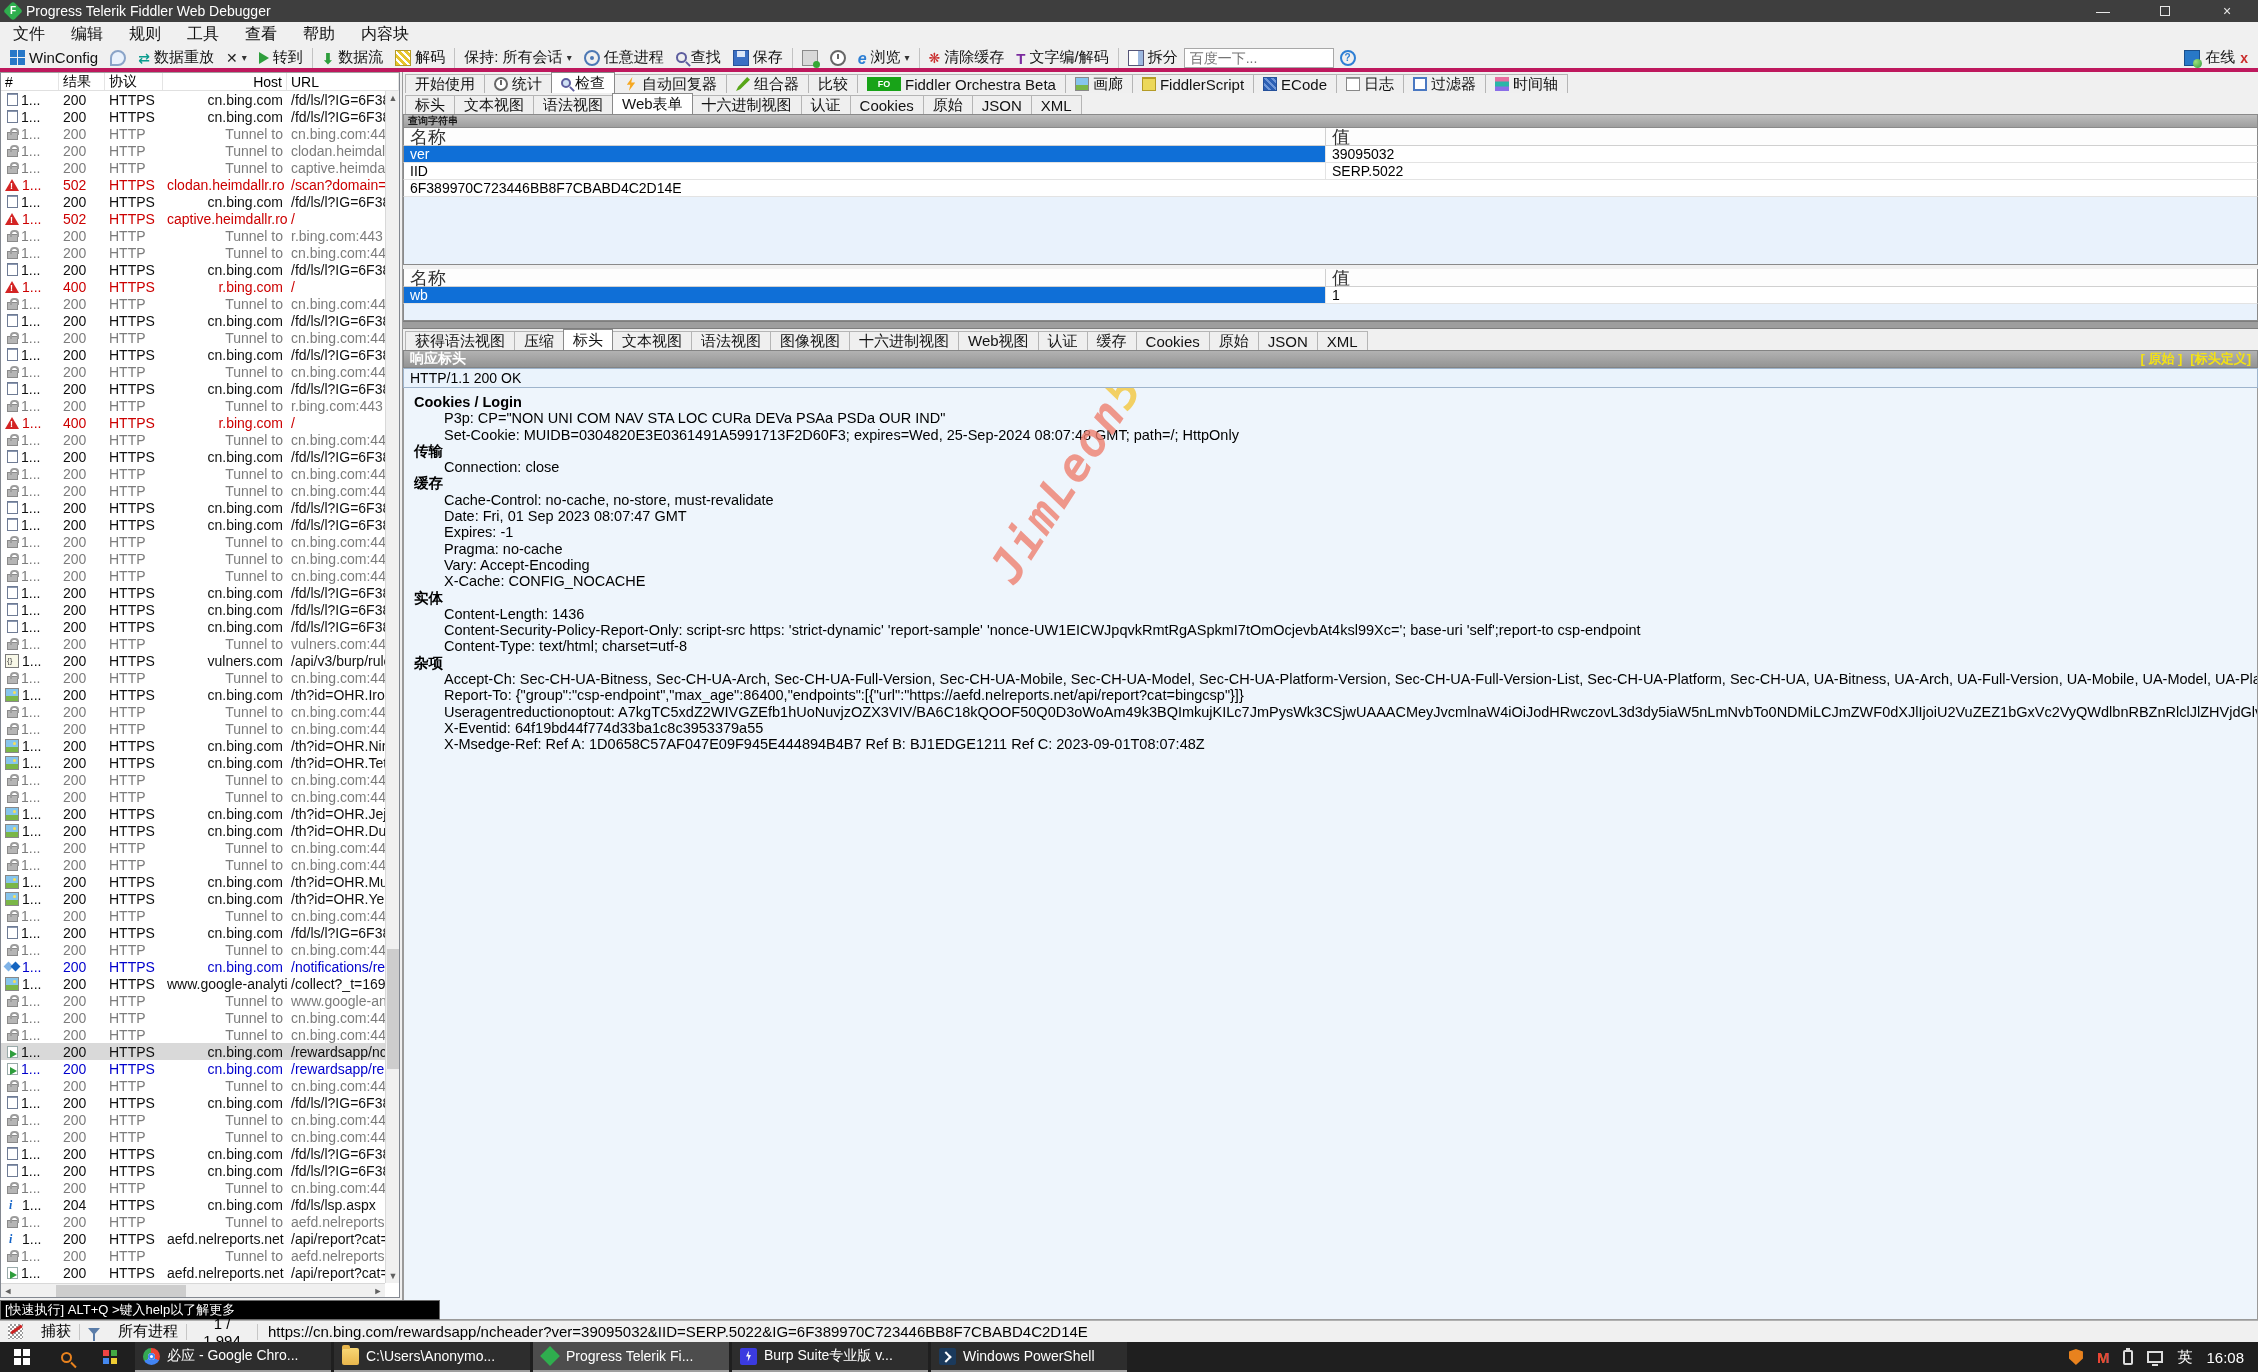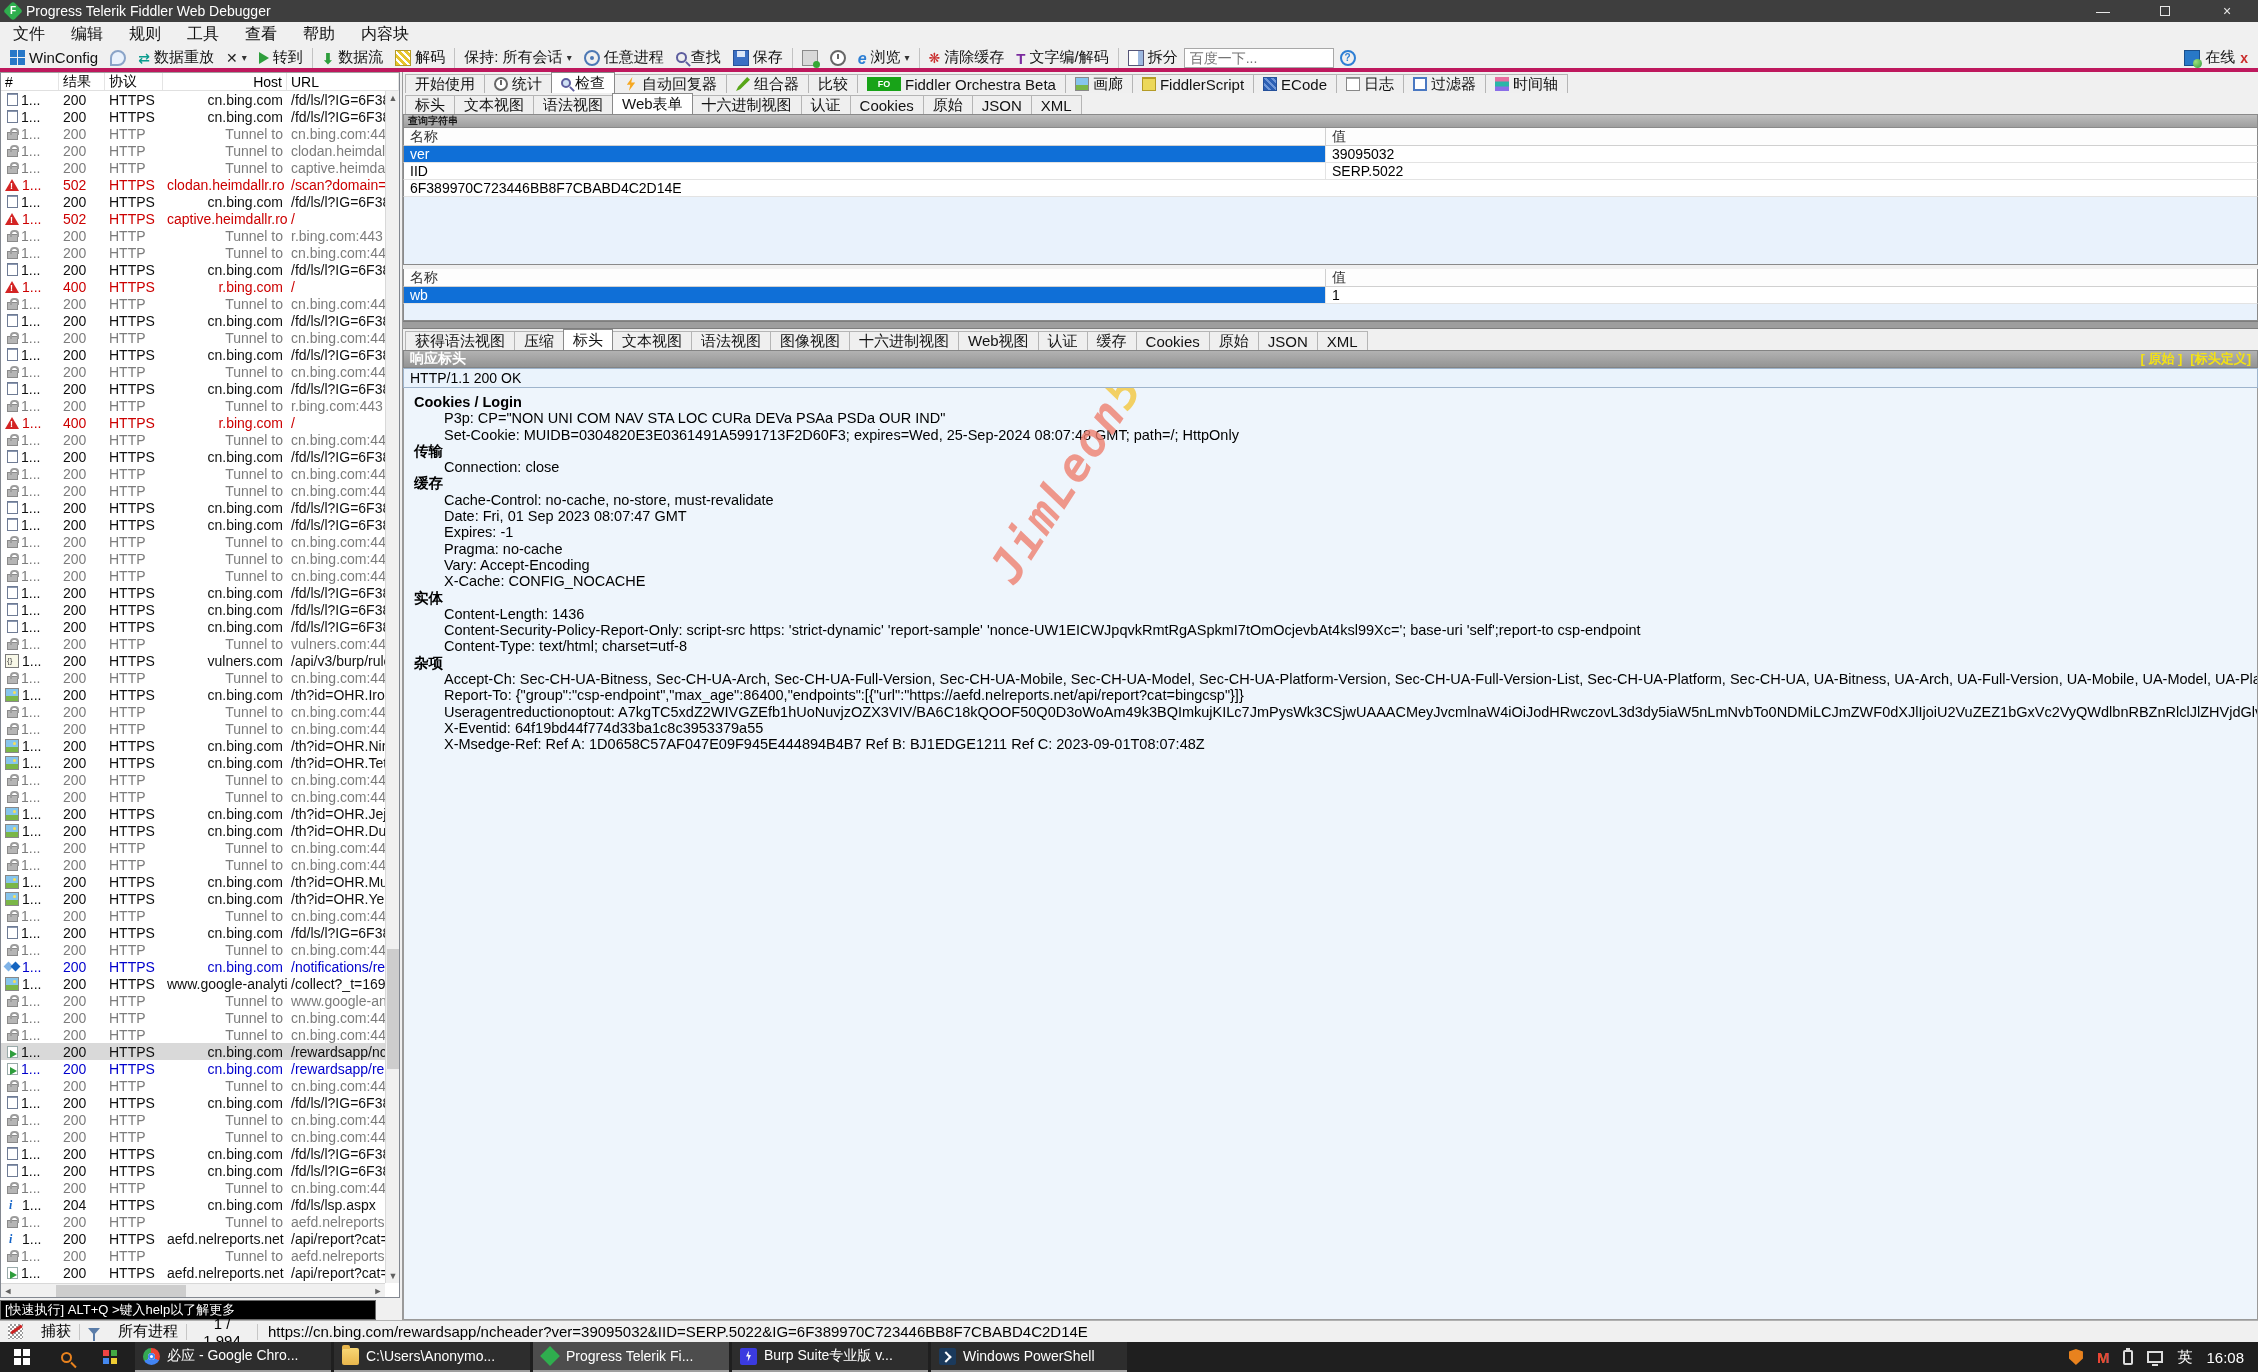--- a/index.html
+++ b/index.html
@@ -116,21 +116,21 @@
   .ti-fo{background:#18a318;color:#fff;font-size:9px;font-weight:bold;text-align:center;line-height:14px;width:34px}
   .ti-image{background:linear-gradient(#86c5ec 0 55%,#7ab648 55% 100%);border:1px solid #888}
   .ti-script{background:#ecd85a;border:1px solid #b49b26;box-shadow:inset 0 3px 0 -2px #b49b26,inset 0 6px 0 -5px #b49b26}
   .ti-ecode{background:repeating-linear-gradient(45deg,#2b5fb4 0 3px,#6f97d8 3px 5px);border:1px solid #24509a}
   .ti-log{background:#fff;border:1px solid #888;box-shadow:inset 0 3px 0 -2px #999,inset 0 6px 0 -5px #999,inset 0 9px 0 -8px #999}
   .ti-filter{background:#fff;border:2px solid #4a78c2}
   .ti-timeline{background:linear-gradient(180deg,#e86ea0 0 4px,#29b6a8 5px 9px,#8a6ee8 10px 14px)}
   .secbar{height:14px;background:linear-gradient(#bdbdbd,#9e9e9e);border:1px solid #8a8a8a;
     font-size:10px;color:#1a1a1a;display:flex;align-items:center;padding:0 4px;flex:none;font-weight:bold}
   .kvhead{display:flex;height:18px;background:#fdfdfd;border-left:1px solid #8a8a8a;border-right:1px solid #8a8a8a;
-    border-bottom:1px solid #d0d0d0;font-size:14px;color:#333;flex:none}
+    border-bottom:1px solid #d0d0d0;font-size:18px;color:#333;flex:none}
   .kvhead .n{width:922px;padding:0 6px;border-right:1px solid #d0d0d0;display:flex;align-items:center}
   .kvhead .v{flex:1;padding:0 6px;display:flex;align-items:center}
   .kvrow{display:flex;height:17px;background:#fff;border-left:1px solid #8a8a8a;border-right:1px solid #8a8a8a;
     border-bottom:1px solid #e3e3e3;font-size:14px;flex:none}
   .kvrow .n{width:922px;padding:0 6px;border-right:1px solid #e3e3e3;display:flex;align-items:center}
   .kvrow .v{flex:1;padding:0 6px;display:flex;align-items:center}
   .kvrow.sel .n{background:#0f6fd7;color:#fff}
   .filler{background:#e9f2fc;border:1px solid #8a8a8a;border-top:none;flex:none}
   .gap{background:#f0f0f0;flex:none}
   .splitter{height:8px;background:#9e9e9e;border-top:1px solid #7e7e7e;border-bottom:1px solid #7e7e7e;flex:none}
@@ -142,21 +142,21 @@
     padding:0 6px;font-size:14px;color:#000;flex:none;font-family:"Liberation Sans",sans-serif}
   .htree{flex:1;background:#eef5fc;border:1px solid #9a9a9a;border-top:none;overflow:hidden;
     padding:6px 0 0 10px;font-size:14.5px;color:#000;position:relative}
   .hgroup .gname{font-weight:bold;line-height:16.3px}
   .hgroup .hline{padding-left:30px;line-height:16.3px;white-space:nowrap;overflow:hidden}
   .watermark{position:absolute;left:620px;top:150px;transform:rotate(-57deg);transform-origin:left bottom;
     font-family:"DejaVu Sans Mono",monospace;font-style:italic;font-weight:bold;font-size:46px;letter-spacing:2px;
     opacity:.8;pointer-events:none}
   .watermark .w1{color:#ef8070}.watermark .w2{color:#f3c83e}
   
-  .quickexec{position:absolute;left:0;top:1300px;width:376px;height:20px;background:#000;color:#fff;
+  .quickexec{position:absolute;left:0;top:1300px;width:440px;height:20px;background:#000;color:#fff;
     font-size:13px;display:flex;align-items:center;padding:0 4px;border:1px solid #6a6a6a;white-space:nowrap;overflow:hidden}
   .statusbar{position:absolute;left:0;top:1320px;right:0;height:22px;background:#f0f0f0;border-top:1px solid #b0b0b0;
     display:flex;align-items:center;font-size:15px;color:#000}
   .sb-seg{display:flex;align-items:center;gap:18px;padding:0 8px;height:100%}
   .sb-sep{width:1px;height:16px;background:#c6c6c6}
   .ic-capture{width:15px;height:15px;background:repeating-conic-gradient(#9a9a9a 0 25%,#fff 0 50%) 0 0/4px 4px;position:relative}
   .ic-capture::after{content:"";position:absolute;left:2px;top:4px;width:13px;height:3px;background:#c22;transform:rotate(-35deg)}
   .ic-funnel{width:0;height:0;border-left:6px solid transparent;border-right:6px solid transparent;border-top:7px solid #5a7ca8;position:relative}
   .ic-funnel::after{content:"";position:absolute;left:-1px;top:-1px;width:2px;height:7px;background:#5a7ca8}
   .sb-pos{width:70px;text-align:center}

